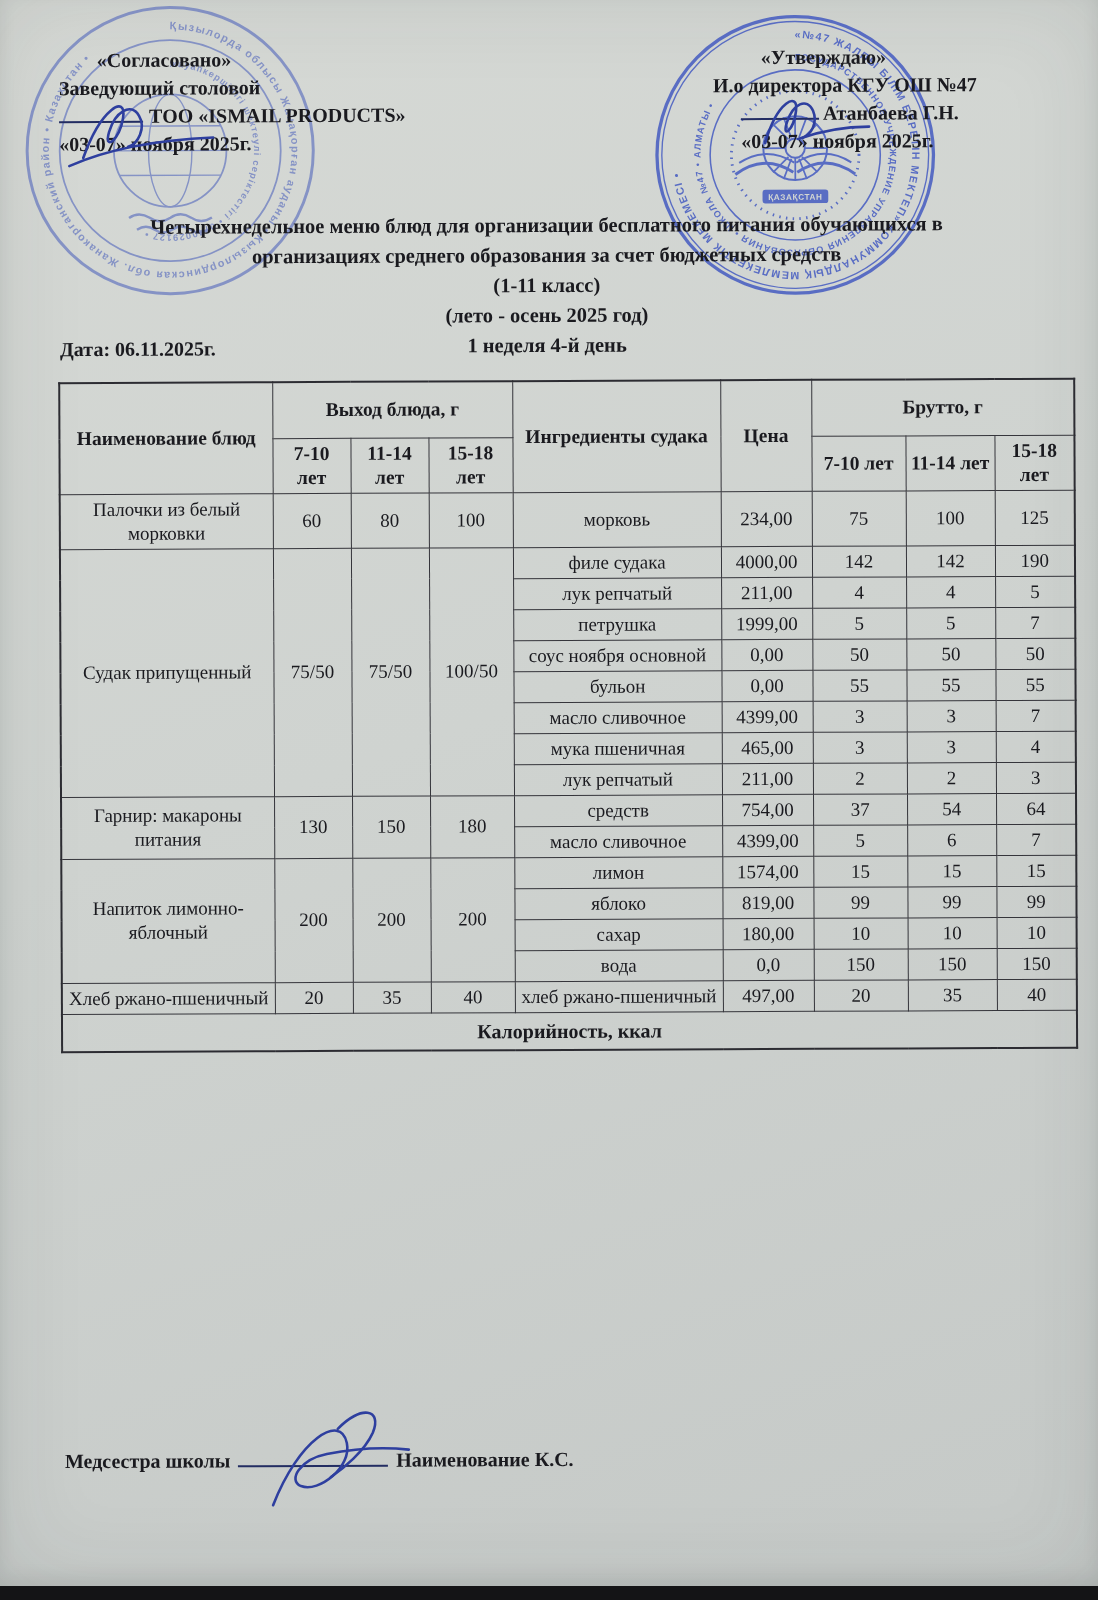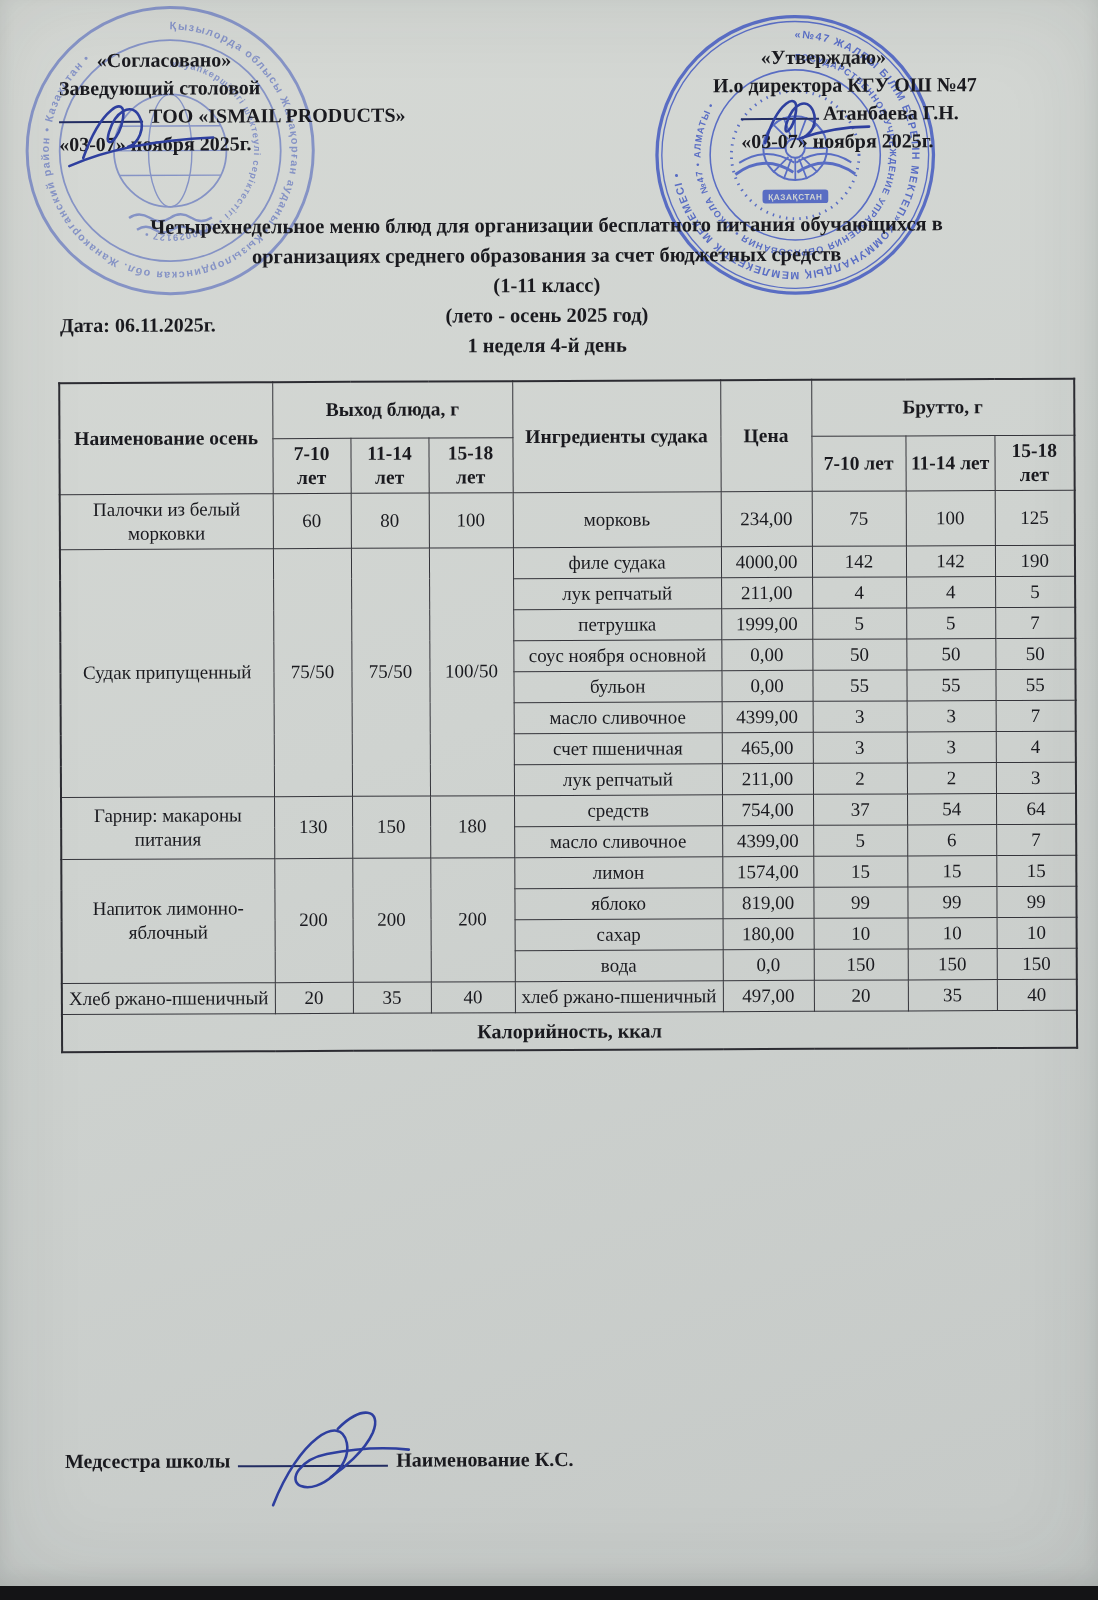--- a/index.html
+++ b/index.html
@@ -22,21 +22,21 @@
   .ind38{margin-left:38px;}
   .ind84{margin-left:48px;}
   .ind28{margin-left:28px;}
   .sig-line{display:inline-block;border-bottom:2.4px solid #232d62;vertical-align:baseline;}
   .w84{width:84px;margin-right:6px;}
   .w78{width:78px;margin-right:4px;}
   .w150{width:150px;margin:0 8px;}
   
   .title{position:absolute;left:0;top:210px;width:1098px;text-align:center;
          font-size:20.5px;font-weight:bold;line-height:30px;z-index:3;}
-  .date-line{position:absolute;left:62px;top:312px;font-size:20px;font-weight:bold;z-index:3;}
+  .date-line{position:absolute;left:62px;top:336px;font-size:20px;font-weight:bold;z-index:3;}
   
   table.menu{
     position:absolute;left:60px;top:380px;width:1015px;
     border-collapse:collapse;table-layout:fixed;z-index:3;
     font-size:19px;
   }
   table.menu th,table.menu td{
     border:1.6px solid #35353b;
     padding:3px 4px;line-height:24px;
     text-align:center;vertical-align:middle;
@@ -157,21 +157,21 @@
         <col style="width:78px">
         <col style="width:84px">
       <col style="width:208px">
         <col style="width:91px">
         <col style="width:94px">
         <col style="width:89px">
         <col style="width:80px">
     </colgroup>
     <thead>
       <tr class="h1">
-        <th rowspan="2">Наименование осень</th>
+        <th rowspan="2">Наименование блюд</th>
         <th colspan="3">Выход блюда, г</th>
         <th rowspan="2">Ингредиенты судака</th>
         <th rowspan="2">Цена</th>
         <th colspan="3">Брутто, г</th>
       </tr>
       <tr class="h2">
         <th>7-10 лет</th>
         <th>11-14 лет</th>
         <th>15-18 лет</th>
         <th>7-10 лет</th>
@@ -231,21 +231,21 @@
           <td>55</td>
         </tr>
         <tr>
           <td>масло сливочное</td>
           <td>4399,00</td>
           <td>3</td>
           <td>3</td>
           <td>7</td>
         </tr>
         <tr>
-          <td>счет пшеничная</td>
+          <td>мука пшеничная</td>
           <td>465,00</td>
           <td>3</td>
           <td>3</td>
           <td>4</td>
         </tr>
         <tr>
           <td>лук репчатый</td>
           <td>211,00</td>
           <td>2</td>
           <td>2</td>

